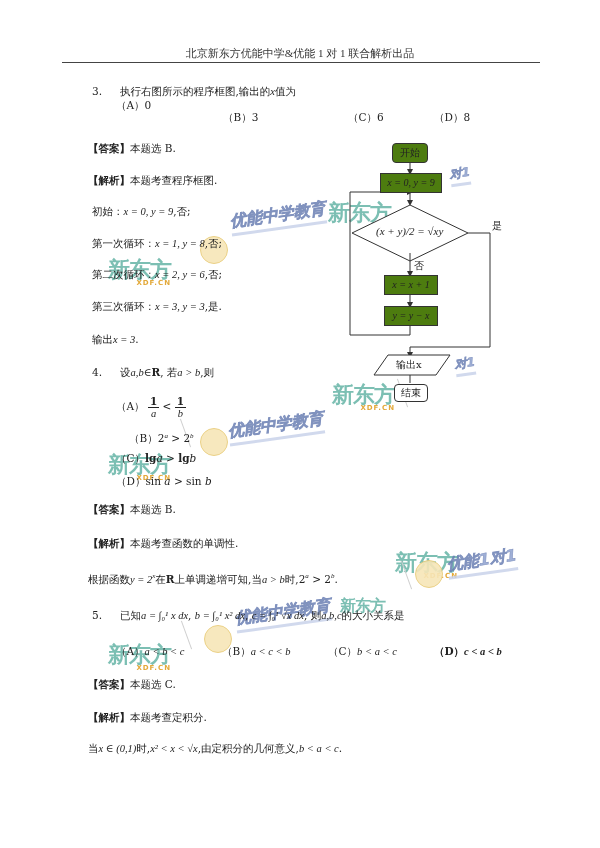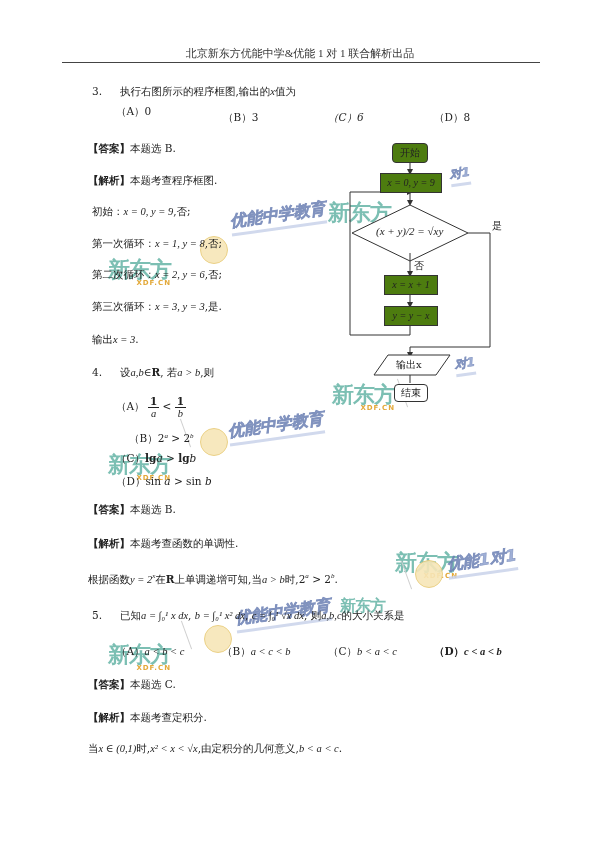--- a/index.html
+++ b/index.html
@@ -55,23 +55,23 @@
 
 <div class="wm wm-yn" style="left:235px; top:602px;"><span>优能中学教育</span><span class="bar"></span></div>
 <div class="wm wm-circle" style="left:204px; top:625px;"></div>
 <div class="wm wm-slash" style="left:186px; top:620px;"></div>
 <div class="wm wm-xdf" style="left:108px; top:640px;"><span>新东方</span><small>XDF.CN</small></div>
 <div class="wm wm-xdf" style="left:340px; top:596px; font-size:16px;"><span>新东方</span></div>
 
 <div class="t" style="left:92px; top:84px;">
   <span style="display:inline-block;width:28px;">3.</span><span>执行右图所示的程序框图,输出的</span><span class="m">x</span><span>值为</span>
 </div>
-<div class="t" style="left:116px; top:104px;"><span>（A）</span><span>0</span></div>
+<div class="t" style="left:116px; top:98px;"><span>（A）</span><span>0</span></div>
 <div class="t" style="left:223px; top:110px;"><span>（B）</span><span>3</span></div>
-<div class="t" style="left:328px; top:110px;font-style:italic;"><span>（C）</span><span>6</span></div>
+<div class="t" style="left:348px; top:110px;"><span>（C）</span><span>6</span></div>
 <div class="t" style="left:434px; top:110px;"><span>（D）</span><span>8</span></div>
 
 <div class="t" style="left:88px; top:141px;"><span class="b">【答案】</span><span>本题选 B.</span></div>
 <div class="t" style="left:88px; top:173px;"><span class="b">【解析】</span><span>本题考查程序框图.</span></div>
 
 <div class="t" style="left:92px; top:204px;"><span>初始：</span><span class="m">x = 0, y = 9</span><span>,否;</span></div>
 <div class="t" style="left:92px; top:236px;"><span>第一次循环：</span><span class="m">x = 1, y = 8</span><span>,否;</span></div>
 <div class="t" style="left:92px; top:267px;"><span>第二次循环：</span><span class="m">x = 2, y = 6</span><span>,否;</span></div>
 <div class="t" style="left:92px; top:299px;"><span>第三次循环：</span><span class="m">x = 3, y = 3</span><span>,是.</span></div>
 <div class="t" style="left:92px; top:332px;"><span>输出</span><span class="m">x = 3</span><span>.</span></div>

